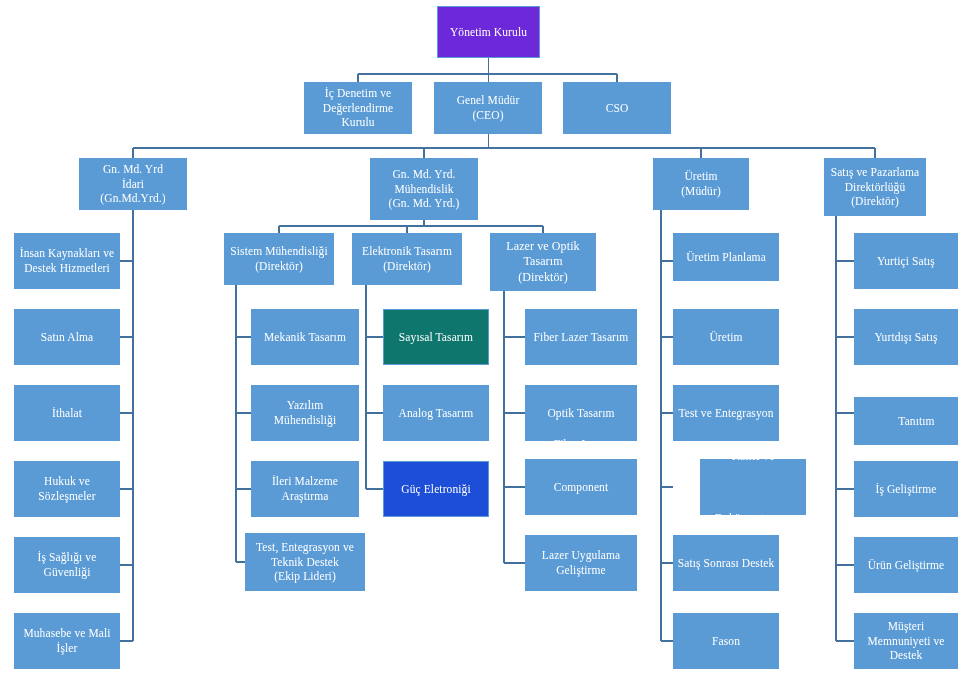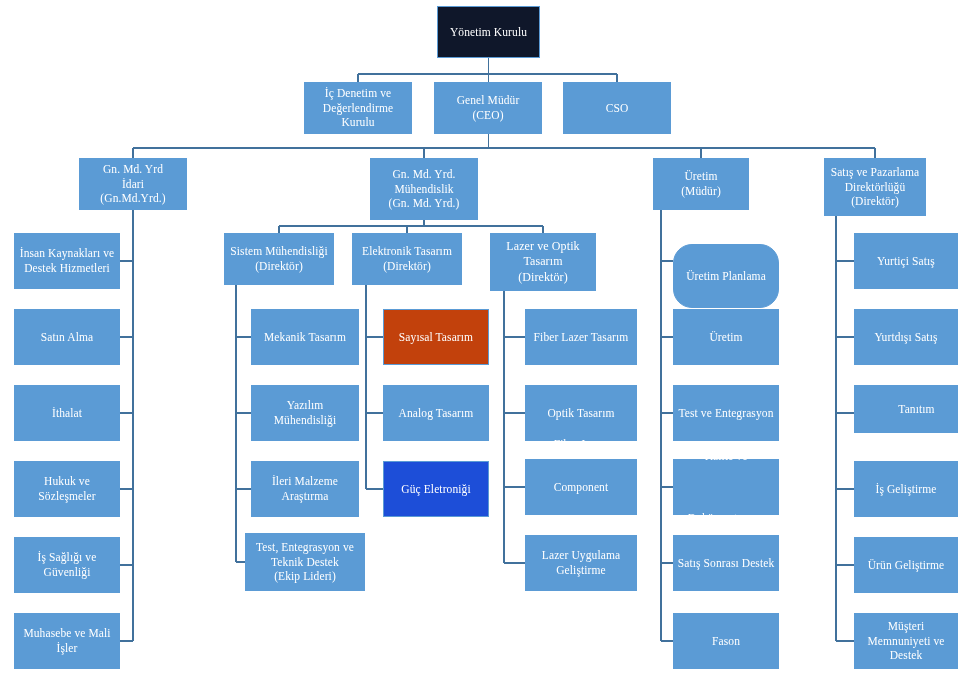--- a/index.html
+++ b/index.html
@@ -106,21 +106,21 @@
       <path d="M 661 641 L 673 641" stroke="#41719C" stroke-width="1.3" fill="none" shape-rendering="crispEdges"></path>
       <path d="M 836 216 L 836 641" stroke="#41719C" stroke-width="1.3" fill="none" shape-rendering="crispEdges"></path>
       <path d="M 836 261 L 854 261" stroke="#41719C" stroke-width="1.3" fill="none" shape-rendering="crispEdges"></path>
       <path d="M 836 337 L 854 337" stroke="#41719C" stroke-width="1.3" fill="none" shape-rendering="crispEdges"></path>
       <path d="M 836 413 L 854 413" stroke="#41719C" stroke-width="1.3" fill="none" shape-rendering="crispEdges"></path>
       <path d="M 836 489 L 854 489" stroke="#41719C" stroke-width="1.3" fill="none" shape-rendering="crispEdges"></path>
       <path d="M 836 565 L 854 565" stroke="#41719C" stroke-width="1.3" fill="none" shape-rendering="crispEdges"></path>
       <path d="M 836 641 L 854 641" stroke="#41719C" stroke-width="1.3" fill="none" shape-rendering="crispEdges"></path>
     </svg>
   <div id="node-layer">
-      <div class="org-node" style="left: 437px; top: 6px; width: 103px; height: 52px; background: #0f172a; border-color: rgb(91, 155, 213); color: rgb(255, 255, 255); font-size: 11.5px;">
+      <div class="org-node" style="left: 437px; top: 6px; width: 103px; height: 52px; background: #6d28d9; border-color: rgb(91, 155, 213); color: rgb(255, 255, 255); font-size: 11.5px;">
         <span class="line">Yönetim Kurulu</span>
       </div>
       <div class="org-node" style="left: 304px; top: 82px; width: 108px; height: 52px; background: rgb(91, 155, 213); border-color: rgb(91, 155, 213); color: rgb(255, 255, 255); font-size: 11.5px;">
         <span class="line">İç Denetim ve</span>
         <span class="line">Değerlendirme</span>
         <span class="line">Kurulu</span>
       </div>
       <div class="org-node" style="left: 434px; top: 82px; width: 108px; height: 52px; background: rgb(91, 155, 213); border-color: rgb(91, 155, 213); color: rgb(255, 255, 255); font-size: 11.5px;">
         <span class="line">Genel Müdür</span>
         <span class="line">(CEO)</span>
@@ -191,21 +191,21 @@
       </div>
       <div class="org-node" style="left: 251px; top: 461px; width: 108px; height: 56px; background: rgb(91, 155, 213); border-color: rgb(91, 155, 213); color: rgb(255, 255, 255); font-size: 11.5px;">
         <span class="line">İleri Malzeme</span>
         <span class="line">Araştırma</span>
       </div>
       <div class="org-node" style="left: 245px; top: 533px; width: 120px; height: 58px; background: rgb(91, 155, 213); border-color: rgb(91, 155, 213); color: rgb(255, 255, 255); font-size: 11.5px;">
         <span class="line">Test, Entegrasyon ve</span>
         <span class="line">Teknik Destek</span>
         <span class="line">(Ekip Lideri)</span>
       </div>
-      <div class="org-node" style="left: 383px; top: 309px; width: 106px; height: 56px; background: #c2410c; border-color: rgb(91, 155, 213); color: rgb(255, 255, 255); font-size: 11.5px;">
+      <div class="org-node" style="left: 383px; top: 309px; width: 106px; height: 56px; background: #0f766e; border-color: rgb(91, 155, 213); color: rgb(255, 255, 255); font-size: 11.5px;">
         <span class="line">Sayısal Tasarım</span>
       </div>
       <div class="org-node" style="left: 383px; top: 385px; width: 106px; height: 56px; background: rgb(91, 155, 213); border-color: rgb(91, 155, 213); color: rgb(255, 255, 255); font-size: 11.5px;">
         <span class="line">Analog Tasarım</span>
       </div>
       <div class="org-node" style="left: 383px; top: 461px; width: 106px; height: 56px; background: #1d4ed8; border-color: rgb(91, 155, 213); color: rgb(255, 255, 255); font-size: 11.5px;">
         <span class="line">Güç Eletroniği</span>
       </div>
       <div class="org-node" style="left: 525px; top: 309px; width: 112px; height: 56px; background: rgb(91, 155, 213); border-color: rgb(91, 155, 213); color: rgb(255, 255, 255); font-size: 11.5px;">
         <span class="line">Fiber Lazer Tasarım</span>
@@ -215,46 +215,46 @@
       </div>
       <div class="org-node" style="left: 525px; top: 459px; width: 112px; height: 56px; background: rgb(91, 155, 213); border-color: rgb(91, 155, 213); color: rgb(255, 255, 255); font-size: 11.5px; gap: 28px;">
         <span class="line">Fiber Lazer</span>
         <span class="line">Component</span>
         <span class="line">Geliştirme</span>
       </div>
       <div class="org-node" style="left: 525px; top: 535px; width: 112px; height: 56px; background: rgb(91, 155, 213); border-color: rgb(91, 155, 213); color: rgb(255, 255, 255); font-size: 11.5px;">
         <span class="line">Lazer Uygulama</span>
         <span class="line">Geliştirme</span>
       </div>
-      <div class="org-node" style="left: 673px; top: 244px; width: 106px; height: 64px; background: rgb(91, 155, 213); border-color: rgb(91, 155, 213); color: rgb(255, 255, 255); font-size: 11.5px; border-radius: 19px;">
+      <div class="org-node" style="left: 673px; top: 233px; width: 106px; height: 48px; background: rgb(91, 155, 213); border-color: rgb(91, 155, 213); color: rgb(255, 255, 255); font-size: 11.5px;">
         <span class="line">Üretim Planlama</span>
       </div>
       <div class="org-node" style="left: 673px; top: 309px; width: 106px; height: 56px; background: rgb(91, 155, 213); border-color: rgb(91, 155, 213); color: rgb(255, 255, 255); font-size: 11.5px;">
         <span class="line">Üretim</span>
       </div>
       <div class="org-node" style="left: 673px; top: 385px; width: 106px; height: 56px; background: rgb(91, 155, 213); border-color: rgb(91, 155, 213); color: rgb(255, 255, 255); font-size: 11.5px;">
         <span class="line">Test ve Entegrasyon</span>
       </div>
-      <div class="org-node" style="left: 673px; top: 459px; width: 106px; height: 56px; background: rgb(91, 155, 213); border-color: rgb(91, 155, 213); color: rgb(255, 255, 255); font-size: 11.5px; gap: 47px;">
+      <div class="org-node" style="left: 700px; top: 459px; width: 106px; height: 56px; background: rgb(91, 155, 213); border-color: rgb(91, 155, 213); color: rgb(255, 255, 255); font-size: 11.5px; gap: 47px;">
         <span class="line">Kalite ve</span>
         <span class="line">Dokümantasyon</span>
       </div>
       <div class="org-node" style="left: 673px; top: 535px; width: 106px; height: 56px; background: rgb(91, 155, 213); border-color: rgb(91, 155, 213); color: rgb(255, 255, 255); font-size: 11.5px;">
         <span class="line">Satış Sonrası Destek</span>
       </div>
       <div class="org-node" style="left: 673px; top: 613px; width: 106px; height: 56px; background: rgb(91, 155, 213); border-color: rgb(91, 155, 213); color: rgb(255, 255, 255); font-size: 11.5px;">
         <span class="line">Fason</span>
       </div>
       <div class="org-node" style="left: 854px; top: 233px; width: 104px; height: 56px; background: rgb(91, 155, 213); border-color: rgb(91, 155, 213); color: rgb(255, 255, 255); font-size: 11.5px;">
         <span class="line">Yurtiçi Satış</span>
       </div>
       <div class="org-node" style="left: 854px; top: 309px; width: 104px; height: 56px; background: rgb(91, 155, 213); border-color: rgb(91, 155, 213); color: rgb(255, 255, 255); font-size: 11.5px;">
         <span class="line">Yurtdışı Satış</span>
       </div>
-      <div class="org-node" style="left: 854px; top: 385px; width: 104px; height: 48px; background: rgb(91, 155, 213); border-color: rgb(91, 155, 213); color: rgb(255, 255, 255); font-size: 11.5px; padding-left: 24px;">
+      <div class="org-node" style="left: 854px; top: 397px; width: 104px; height: 48px; background: rgb(91, 155, 213); border-color: rgb(91, 155, 213); color: rgb(255, 255, 255); font-size: 11.5px; padding-left: 24px;">
         <span class="line">Tanıtım</span>
       </div>
       <div class="org-node" style="left: 854px; top: 461px; width: 104px; height: 56px; background: rgb(91, 155, 213); border-color: rgb(91, 155, 213); color: rgb(255, 255, 255); font-size: 11.5px;">
         <span class="line">İş Geliştirme</span>
       </div>
       <div class="org-node" style="left: 854px; top: 537px; width: 104px; height: 56px; background: rgb(91, 155, 213); border-color: rgb(91, 155, 213); color: rgb(255, 255, 255); font-size: 11.5px;">
         <span class="line">Ürün Geliştirme</span>
       </div>
       <div class="org-node" style="left: 854px; top: 613px; width: 104px; height: 56px; background: rgb(91, 155, 213); border-color: rgb(91, 155, 213); color: rgb(255, 255, 255); font-size: 11.5px;">
         <span class="line">Müşteri</span>

